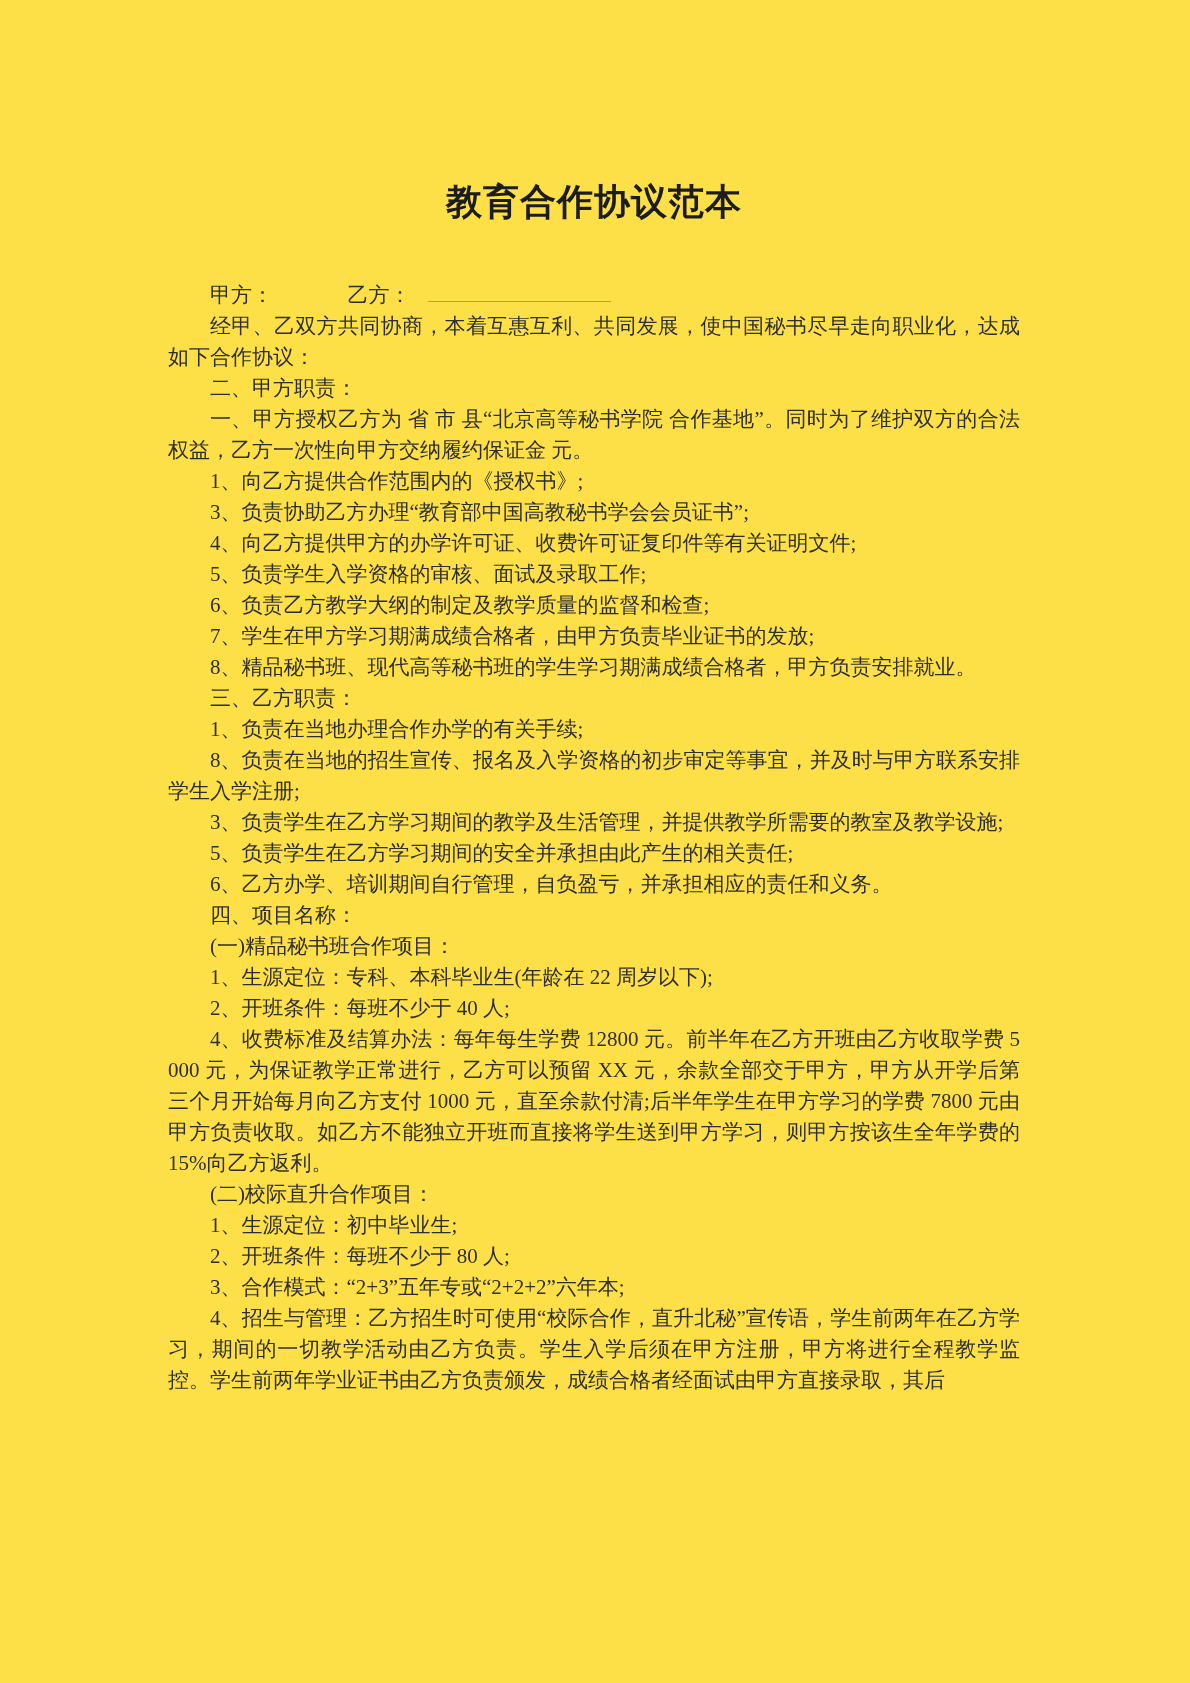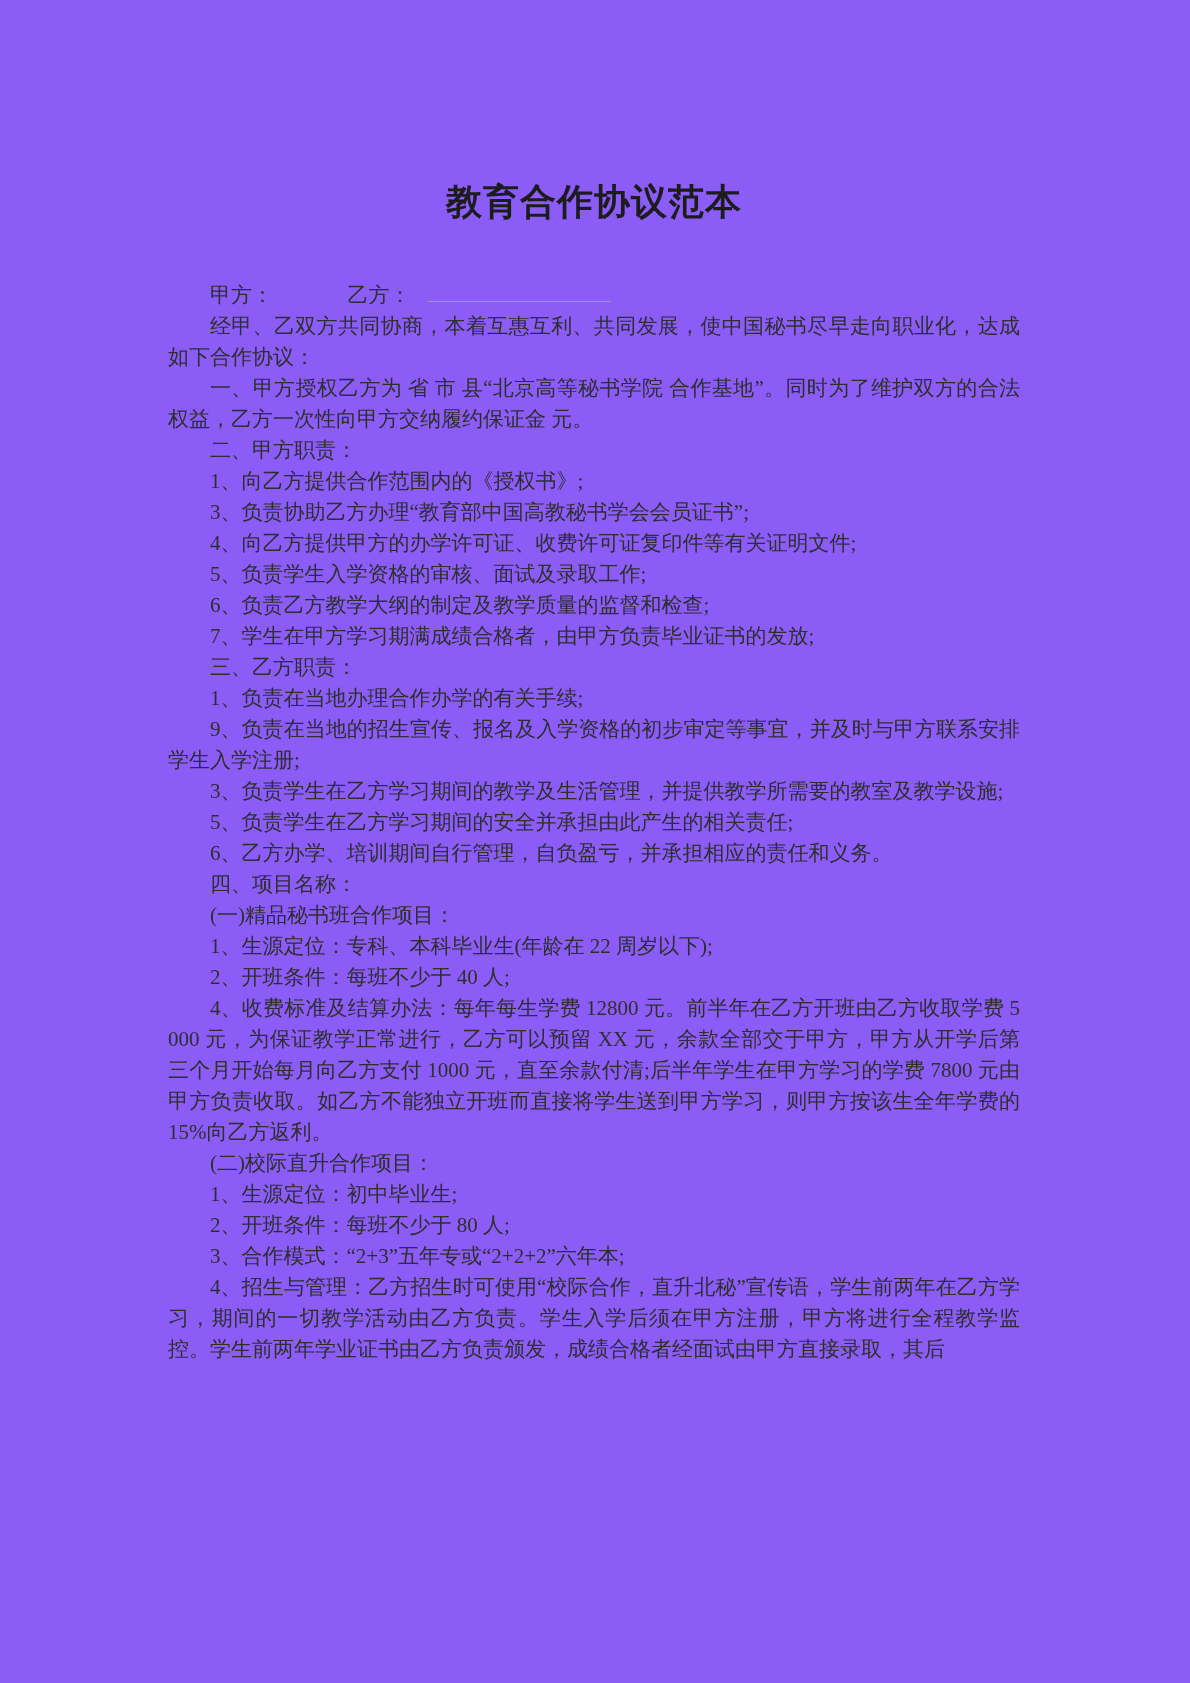--- a/index.html
+++ b/index.html
@@ -11,21 +11,21 @@
     width: 1190px;
     height: 1683px;
     overflow: hidden;
     font-family: "Liberation Serif", "DejaVu Serif", serif;
     color: #2e2e2e;
   }
   .page {
     box-sizing: border-box;
     width: 1190px;
     height: 1683px;
-    background: #8b5cf6;
+    background: #fde047;
     padding: 181px 170px 0 168px;
   }
   .doc-title {
     margin: 0 0 56px 0;
     text-align: center;
     font-size: 36px;
     line-height: 42px;
     font-weight: 700;
     color: #1c1c1c;
     letter-spacing: 1px;
@@ -64,31 +64,32 @@
     <p class="para parties">
       <span>甲方：</span>
       <span class="party-gap"></span>
       <span>乙方：</span>
       <span class="blank-line"></span>
     </p>
 
     <div>
 
     <p class="para">经甲、乙双方共同协商，本着互惠互利、共同发展，使中国秘书尽早走向职业化，达成如下合作协议：</p>
+        <p class="para">二、甲方职责：</p>
         <p class="para">一、甲方授权乙方为 省 市 县“北京高等秘书学院 合作基地”。同时为了维护双方的合法权益，乙方一次性向甲方交纳履约保证金 元。</p>
-        <p class="para">二、甲方职责：</p>
         <p class="para">1、向乙方提供合作范围内的《授权书》;</p>
         <p class="para">3、负责协助乙方办理“教育部中国高教秘书学会会员证书”;</p>
         <p class="para">4、向乙方提供甲方的办学许可证、收费许可证复印件等有关证明文件;</p>
         <p class="para">5、负责学生入学资格的审核、面试及录取工作;</p>
         <p class="para">6、负责乙方教学大纲的制定及教学质量的监督和检查;</p>
         <p class="para">7、学生在甲方学习期满成绩合格者，由甲方负责毕业证书的发放;</p>
+        <p class="para">8、精品秘书班、现代高等秘书班的学生学习期满成绩合格者，甲方负责安排就业。</p>
         <p class="para">三、乙方职责：</p>
         <p class="para">1、负责在当地办理合作办学的有关手续;</p>
-        <p class="para">9、负责在当地的招生宣传、报名及入学资格的初步审定等事宜，并及时与甲方联系安排学生入学注册;</p>
+        <p class="para">8、负责在当地的招生宣传、报名及入学资格的初步审定等事宜，并及时与甲方联系安排学生入学注册;</p>
         <p class="para">3、负责学生在乙方学习期间的教学及生活管理，并提供教学所需要的教室及教学设施;</p>
         <p class="para">5、负责学生在乙方学习期间的安全并承担由此产生的相关责任;</p>
         <p class="para">6、乙方办学、培训期间自行管理，自负盈亏，并承担相应的责任和义务。</p>
         <p class="para">四、项目名称：</p>
         <p class="para">(一)精品秘书班合作项目：</p>
         <p class="para">1、生源定位：专科、本科毕业生(年龄在 22 周岁以下);</p>
         <p class="para">2、开班条件：每班不少于 40 人;</p>
         <p class="para">4、收费标准及结算办法：每年每生学费 12800 元。前半年在乙方开班由乙方收取学费 5000 元，为保证教学正常进行，乙方可以预留 XX 元，余款全部交于甲方，甲方从开学后第三个月开始每月向乙方支付 1000 元，直至余款付清;后半年学生在甲方学习的学费 7800 元由甲方负责收取。如乙方不能独立开班而直接将学生送到甲方学习，则甲方按该生全年学费的 15%向乙方返利。</p>
         <p class="para">(二)校际直升合作项目：</p>
         <p class="para">1、生源定位：初中毕业生;</p>

